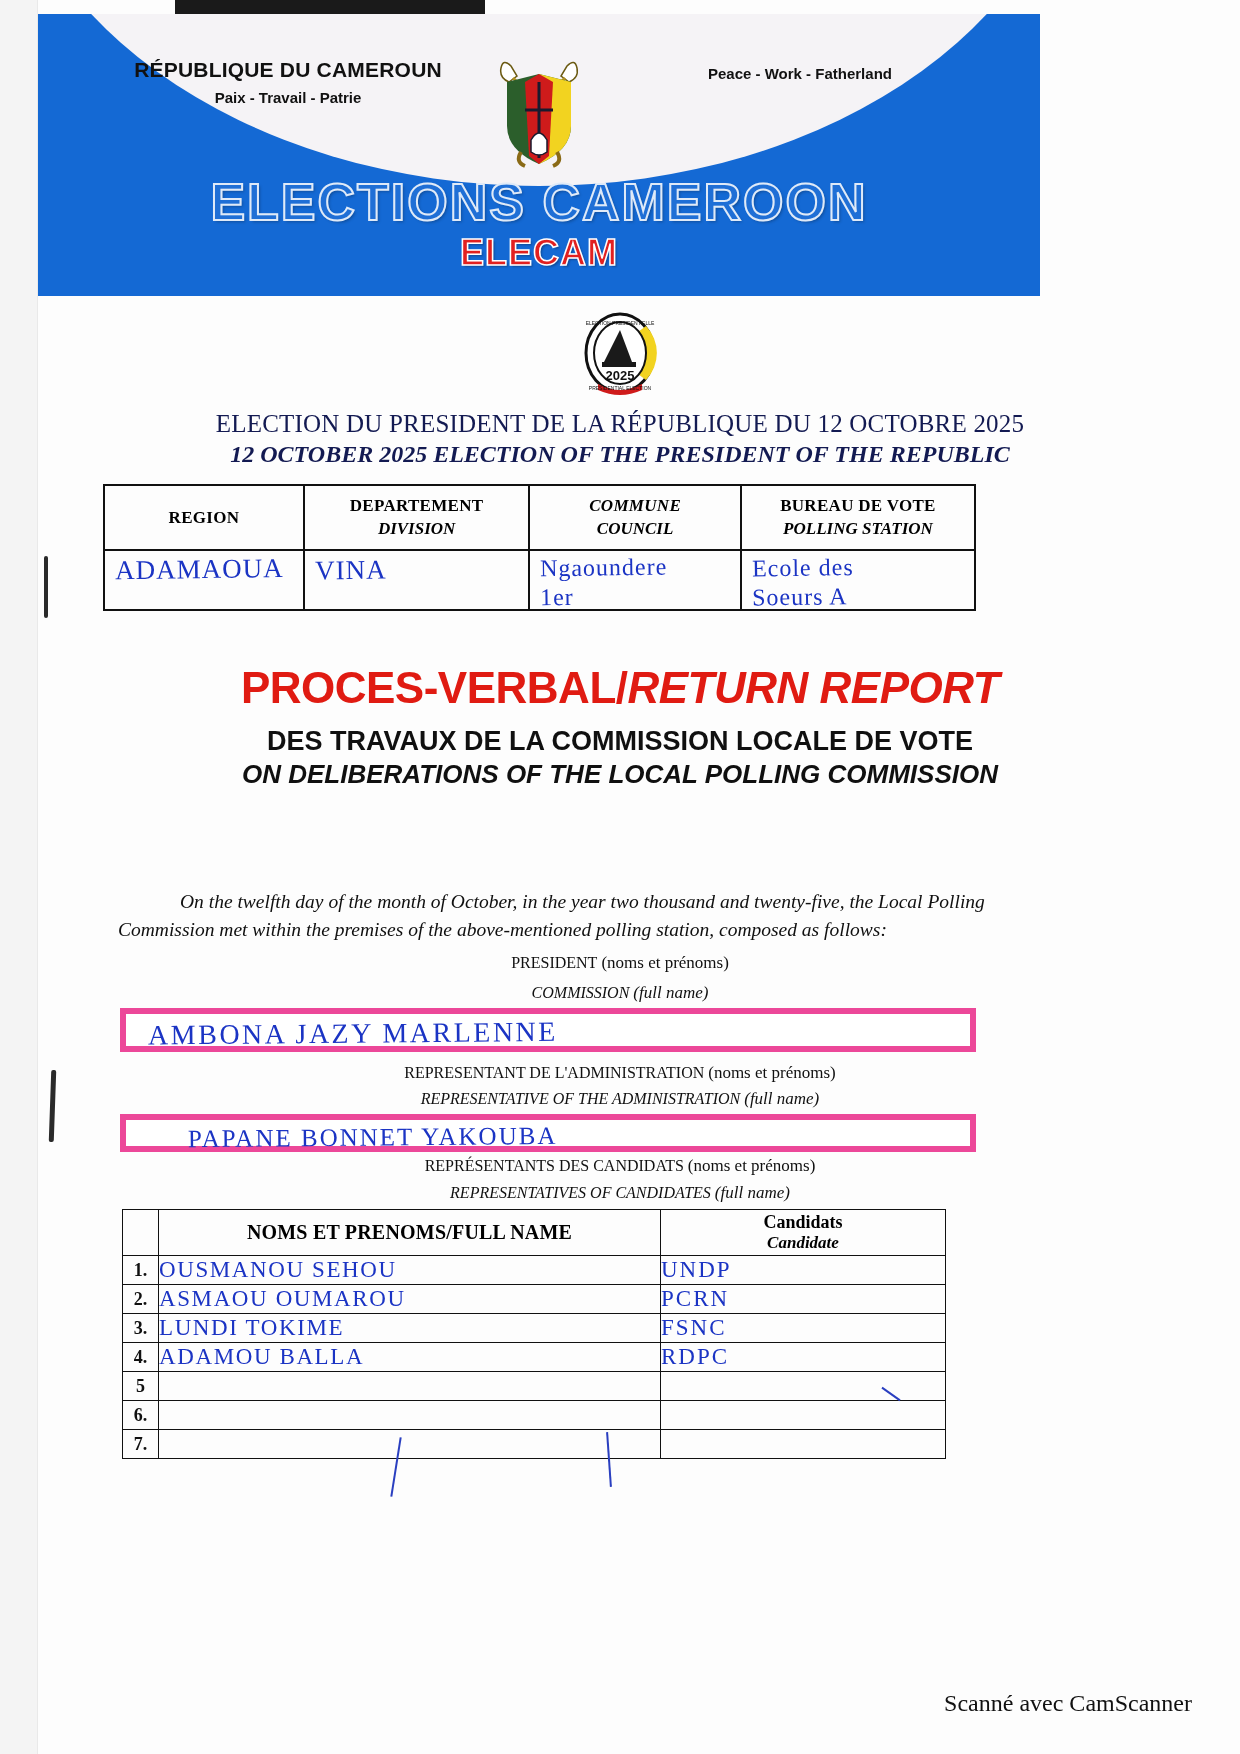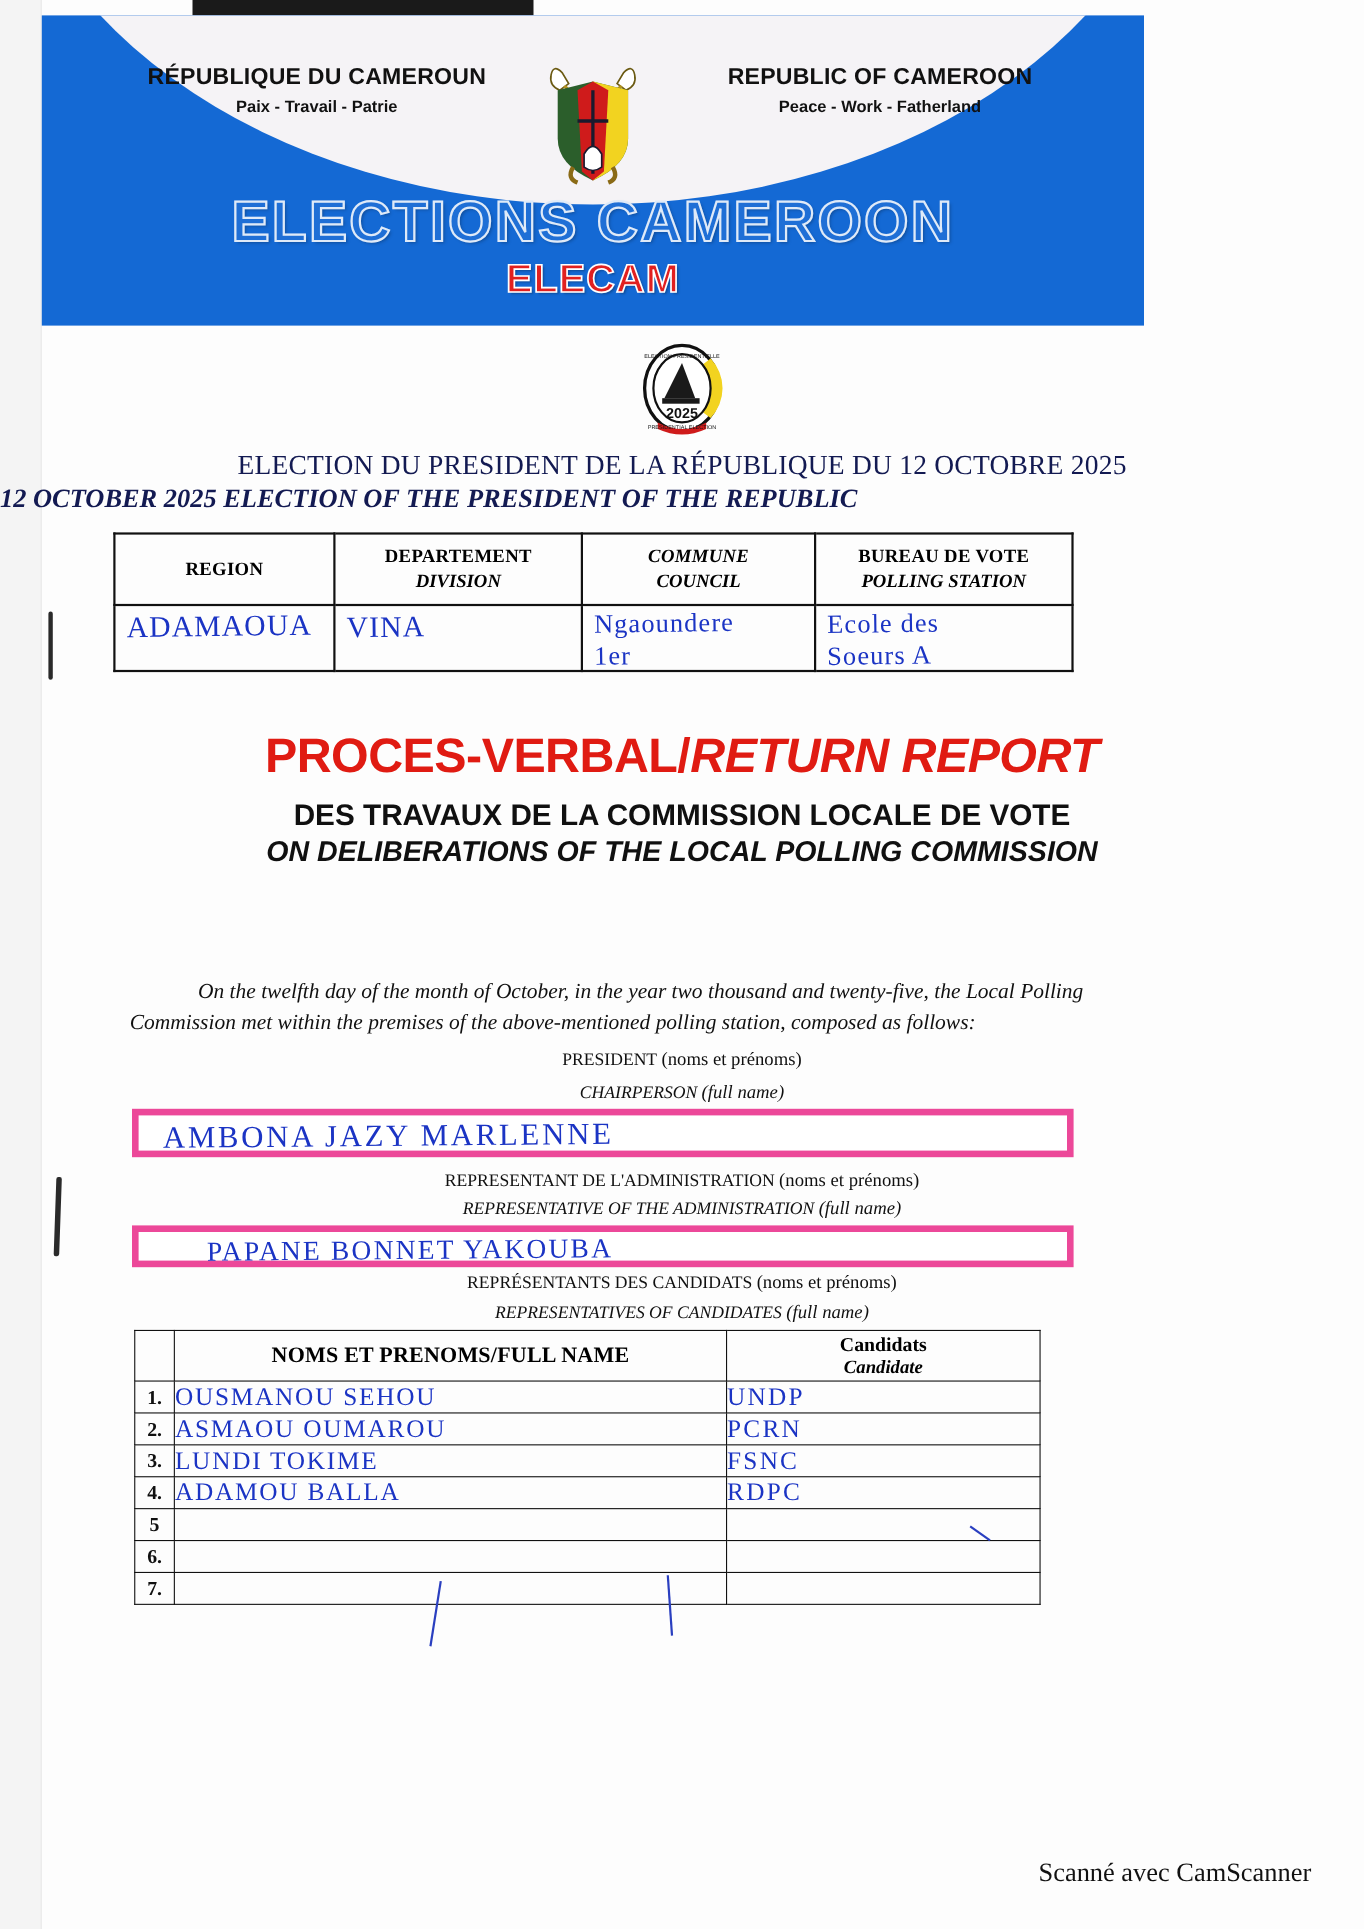--- a/index.html
+++ b/index.html
@@ -68,21 +68,21 @@
   .seal { position:absolute; left:50%; top:312px; transform:translateX(-50%); width:92px; height:86px; }
 
   
   .title-fr {
     position:absolute; left:0; right:0; top:410px; text-align:center;
     font-family:"Liberation Serif", serif;
     font-weight:normal; font-size:25px; color:#131a52;
     letter-spacing:.2px;
   }
   .title-en {
-    position:absolute; left:0; right:0; top:441px; text-align:left;
+    position:absolute; left:0; right:0; top:441px; text-align:center;
     font-family:"Liberation Serif", serif;
     font-weight:bold; font-style:italic; font-size:24px; color:#131a52;
   }
 
   
   .loc-table {
     position:absolute; left:103px; top:484px; width:873px;
     border-collapse:collapse;
   }
   .loc-table td { border:2px solid #111; padding:0; }
@@ -222,21 +222,20 @@
         <path d="M48 26 L62 34 L58 108 Q48 116 48 116 L38 108 L34 34 Z" fill="#cf1b1b"></path>
         <path d="M48 34 L48 110" stroke="#1a1a2e" stroke-width="3"></path>
         <path d="M34 62 L62 62" stroke="#1a1a2e" stroke-width="3"></path>
         <path d="M40 92 Q48 78 56 92 L56 104 Q48 110 40 104 Z" fill="#ffffff" stroke="#1a1a2e" stroke-width="1.5"></path>
         <path d="M30 104 Q24 114 34 118" stroke="#8a6a16" stroke-width="4" fill="none"></path>
         <path d="M66 104 Q72 114 62 118" stroke="#8a6a16" stroke-width="4" fill="none"></path>
       </svg>
     </div>
 
     <div class="country-en">
-      <div class="country-main">REPUBLIC OF CAMEROON</div>
       <div class="country-sub">Peace - Work - Fatherland</div>
     </div>
 
     <div class="elecam-big">ELECTIONS CAMEROON</div>
     <div class="elecam-small">ELECAM</div>
   </div>
 
   <div class="seal">
     <svg viewBox="0 0 92 86" width="92" height="86">
       <ellipse cx="46" cy="41" rx="34" ry="39" fill="#ffffff" stroke="#111" stroke-width="3"></ellipse>
@@ -298,21 +297,21 @@
   <div class="sub-fr">DES TRAVAUX DE LA COMMISSION LOCALE DE VOTE</div>
   <div class="sub-en">ON DELIBERATIONS OF THE LOCAL POLLING COMMISSION</div>
 
   <div class="para-en">On the twelfth day of the month of October, in the year two thousand and twenty-five, the Local Polling Commission met within the premises of the above-mentioned polling station, composed as follows:</div>
 
   <div class="role-label r-pres-1">
     <span class="big">PRESIDENT</span>
     <span class="small">(noms et prénoms)</span>
   </div>
   <div class="role-label r-pres-2">
-    <span class="big ital">CHAIRPERSON</span>
+    <span class="big ital">COMMISSION</span>
     <span class="small ital">(full name)</span>
   </div>
   <div class="name-box nb-pres">
     <div class="nb-hand">AMBONA  JAZY  MARLENNE</div>
   </div>
 
   <div class="role-label r-admin-1">
     <span class="big">REPRESENTANT DE L'ADMINISTRATION</span>
     <span class="small">(noms et prénoms)</span>
   </div>

